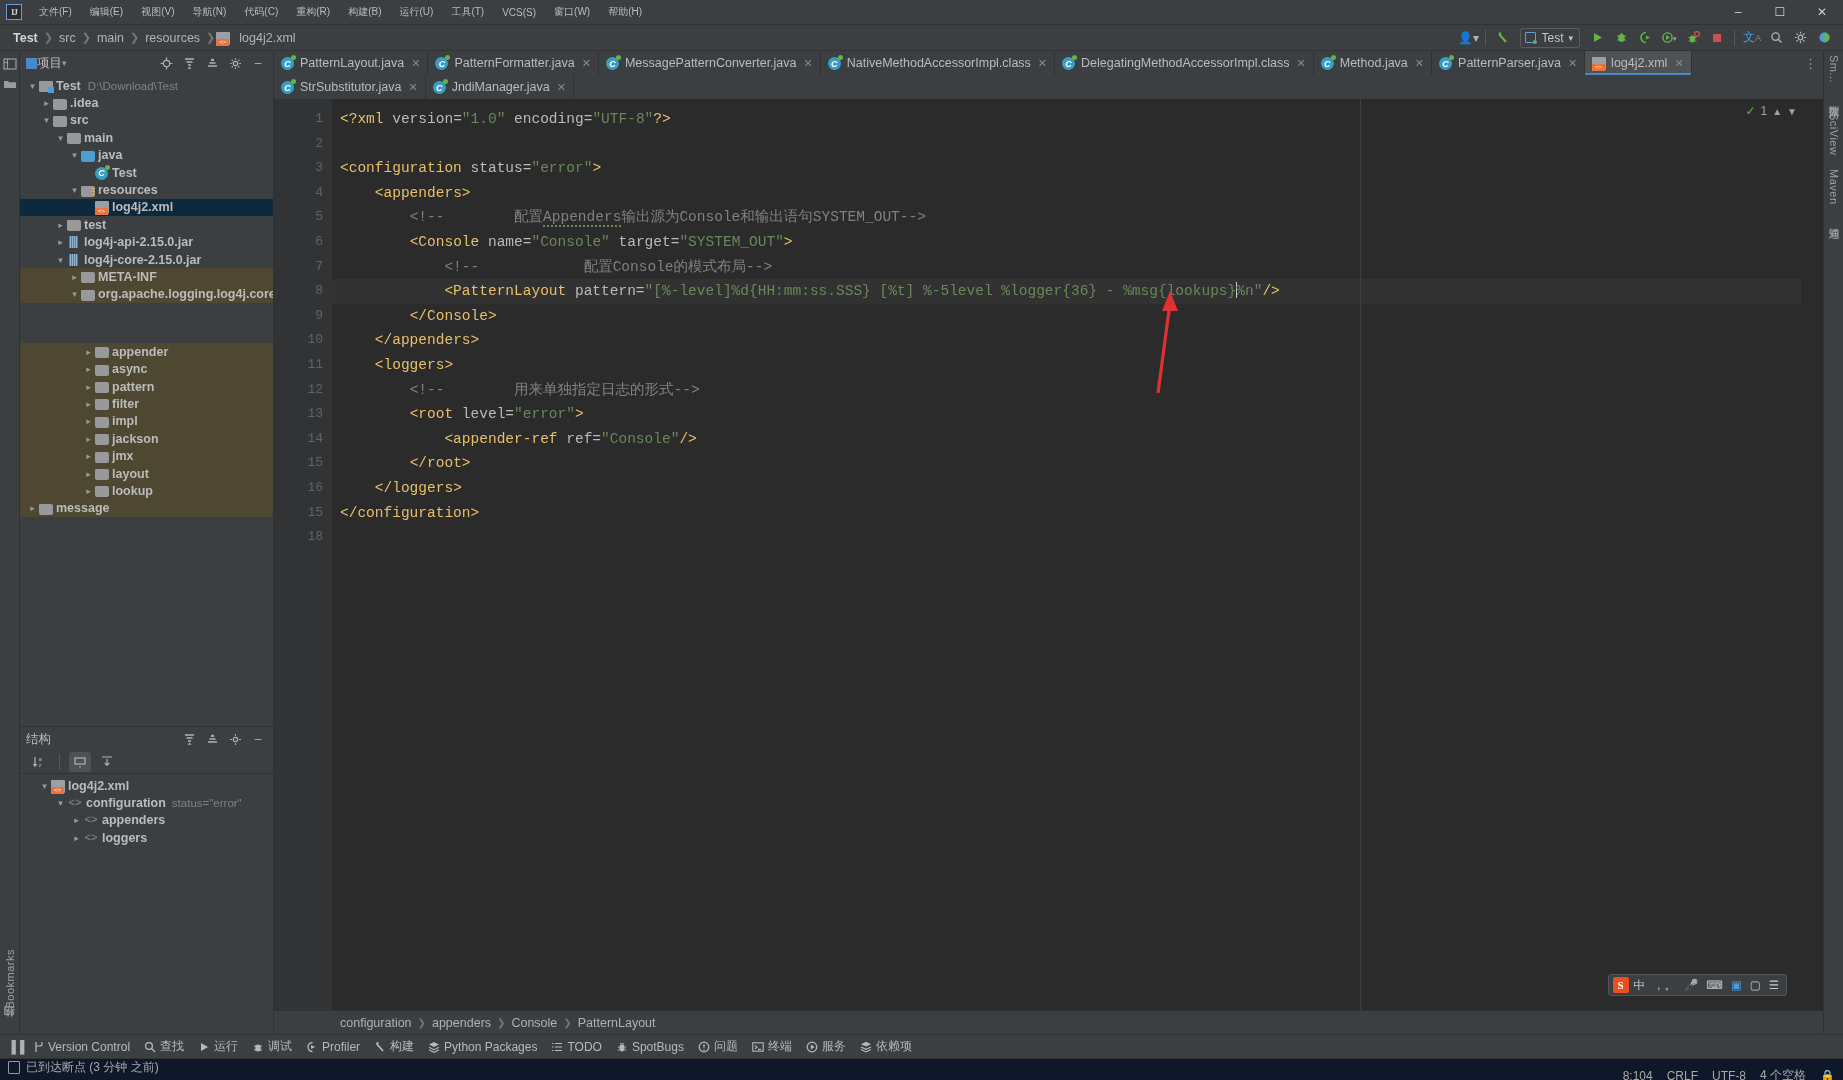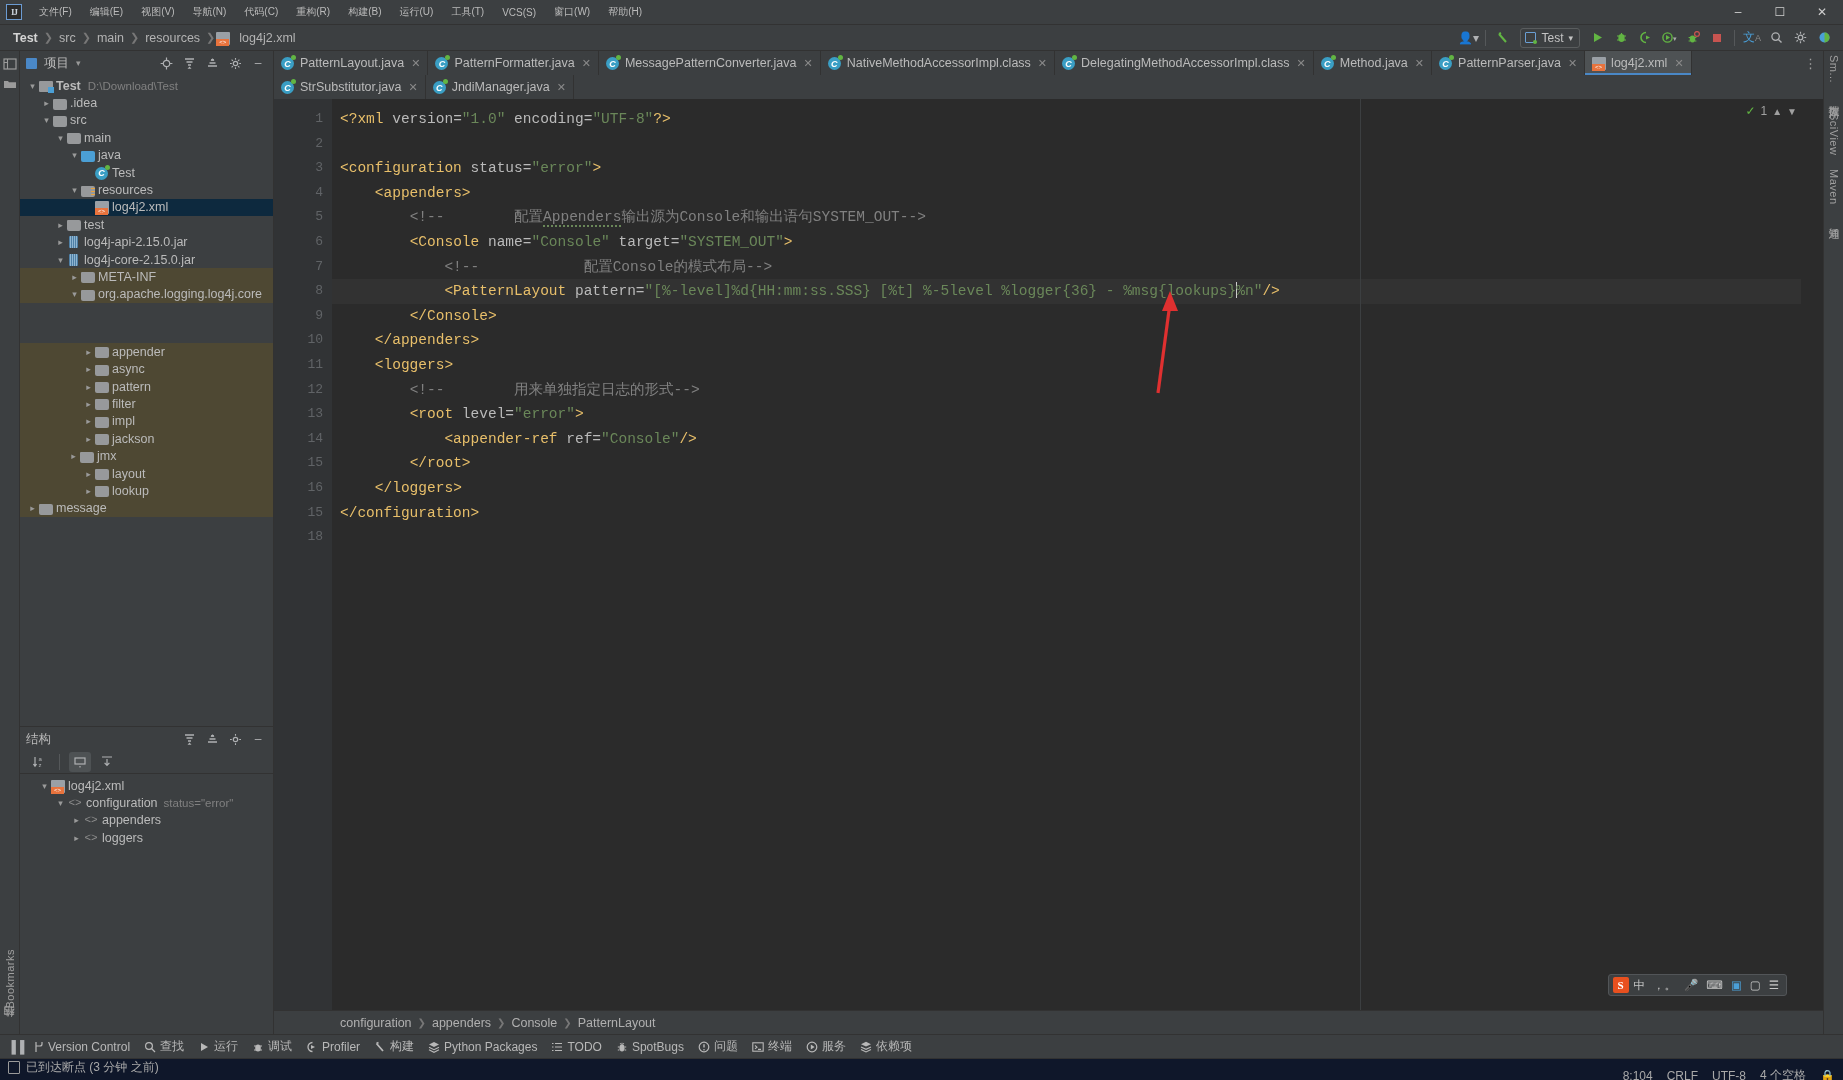--- a/index.html
+++ b/index.html
@@ -80,35 +80,35 @@
   .rrail-vert { writing-mode: vertical-rl; font-size: 11px; color:#a0a0a0;
     margin-bottom: 14px; letter-spacing:.5px; }
 
   
   .left-panel { width: 254px; flex: 0 0 254px; display:flex; flex-direction: column;
     background:#3c3f41; border-right: 1px solid #323232; min-height:0; }
   .panel-head {
     height: 24px; flex:0 0 24px; display:flex; align-items:center; padding: 0 4px 0 6px;
     font-size: 12.5px; color: #bbbbbb; background:#3c3f41;
   }
-  .panel-head .title { display:flex; align-items:center; gap:7px; }
+  .panel-head .title { display:flex; align-items:center; gap:0; }
   .panel-head .acts { margin-left:auto; display:flex; align-items:center; gap:1px; }
   .sq-ic { width:11px; height:11px; background:#4a88c7; border-radius:1px; display:inline-block; }
 
   .tree { flex: 1 1 auto; overflow: hidden; font-size: 12.5px; color: #bbbbbb;
     background:#3c3f41; padding-top:2px; position: relative; }
   .trow { height: 17.4px; display:flex; align-items:center; white-space:nowrap;
     padding-left: 6px; }
   .trow.sel { background:#0d293e; }
   .trow.lib { background:#4e4833; }
   .arrow { width: 13px; flex:0 0 13px; color:#9a9a9a; font-size: 9px; text-align:center;
     display:inline-block; }
   .arrow.down::before { content:"\25BE"; }
   .arrow.right::before { content:"\25B8"; }
-  .tlabel { margin-left: 3px; }
+  .tlabel { margin-left: 3px; font-weight: bold; }
   .tpath { color:#808080; margin-left:7px; font-size: 11.5px; }
   .ic { width: 14px; height: 14px; flex: 0 0 14px; display:inline-block; position:relative; }
   .ic-folder { background:#97999b; border-radius: 1px 2px 2px 2px; height:11px; margin-top:2px; }
   .ic-folder.blue { background:#4b9fd5; }
   .ic-folder.src::after{ content:""; position:absolute; right:0; bottom:0; width:4px; height:9px;
     background: repeating-linear-gradient(#e8a33d 0 1.5px, transparent 1.5px 3px); }
   .ic-mod { background:#97999b; border-radius:1px; height:11px; margin-top:2px; }
   .ic-mod::after{ content:""; position:absolute; right:-1px; bottom:-1px; width:6px; height:6px;
     background:#4b9fd5; }
   .ic-jar { width:9px; height:12px; margin:1px 0 0 2px; background:#6897bb;
@@ -472,21 +472,21 @@
         <div class="trow lib" style="padding-left: 62px;">
           <span class="arrow right"></span>
           <span class="ic ic-folder"></span>
           <span class="tlabel">impl</span>
         </div>
         <div class="trow lib" style="padding-left: 62px;">
           <span class="arrow right"></span>
           <span class="ic ic-folder"></span>
           <span class="tlabel">jackson</span>
         </div>
-        <div class="trow lib" style="padding-left: 47px;">
+        <div class="trow lib" style="padding-left: 62px;">
           <span class="arrow right"></span>
           <span class="ic ic-folder"></span>
           <span class="tlabel">jmx</span>
         </div>
         <div class="trow lib" style="padding-left: 62px;">
           <span class="arrow right"></span>
           <span class="ic ic-folder"></span>
           <span class="tlabel">layout</span>
         </div>
         <div class="trow lib" style="padding-left: 62px;">

